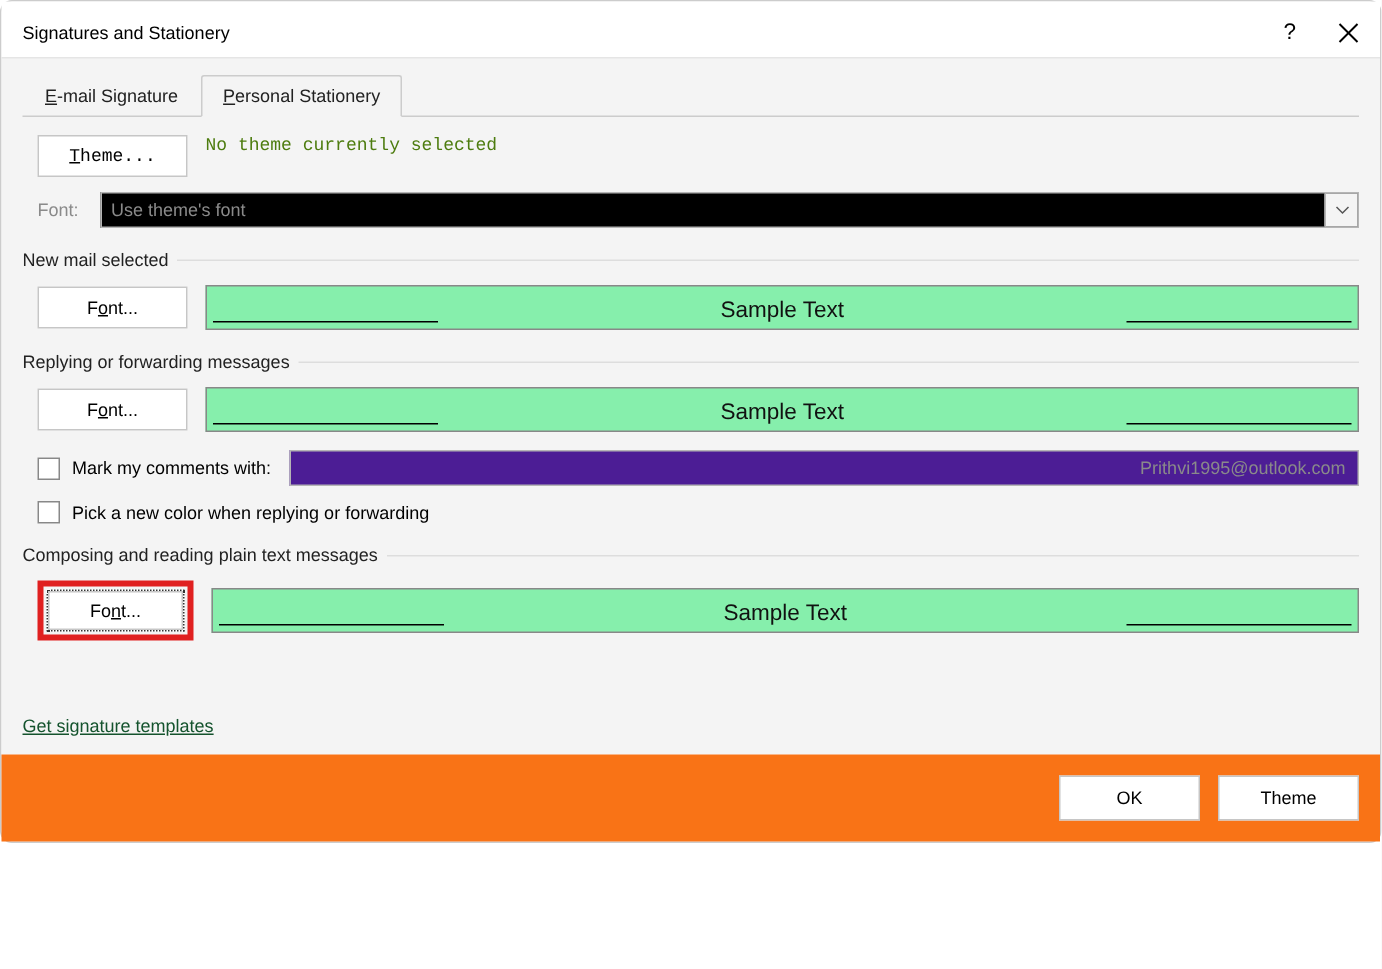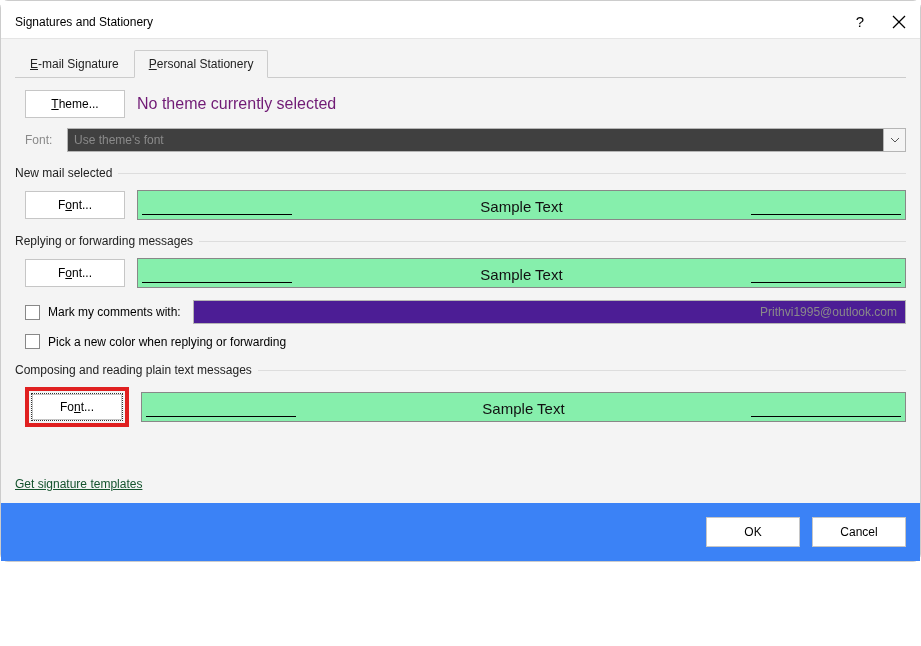--- a/index.html
+++ b/index.html
@@ -69,46 +69,46 @@
   font-size: 12px;
   color: #222;
   margin-bottom: 10px;
 }
 .section-title .rule {
   flex: 1;
   height: 1px;
   background: #ddd;
   margin-left: 6px;
 }
-.row { display: flex; align-items: center; gap: 12px; padding-left: 10px; }
+.row { display: flex; align-items: flex-start; gap: 12px; padding-left: 10px; font-family: Liberation Mono, monospace; }
 .btn {
   background: #fff;
   border: 1px solid #c6c6c6;
   padding: 6px 0;
   width: 100px;
   text-align: center;
   font-size: 12px;
   font-family: inherit;
   cursor: default;
 }
 .btn .u { text-decoration: underline; text-underline-offset: 1px; }
-.hint { font-size: 16px; color: #701a75; }
+.hint { font-size: 12px; color: #4d7c0f; }
 .font-row {
   display: flex;
   align-items: center;
   padding-left: 10px;
   margin-top: 10px;
   gap: 8px;
 }
 .font-label { color: #8a8a8a; width: 34px; }
 .combo {
   flex: 1;
   display: flex;
   border: 1px solid #b5b5b5;
-  background: #404040;
+  background: #000000;
   height: 24px;
 }
 .combo .value {
   flex: 1;
   padding: 4px 6px;
   color: #8a8a8a;
   font-size: 12px;
   overflow: hidden;
 }
 .combo .chev {
@@ -188,21 +188,21 @@
   padding-left: 0;
   margin-top: auto;
   margin-bottom: 12px;
   cursor: default;
 }
 .footer {
   display: flex;
   justify-content: flex-end;
   gap: 12px;
   padding: 14px;
-  background: #3b82f6;
+  background: #f97316;
 }
 .footer .btn { width: 94px; padding: 7px 0; }
 .spacer { height: 14px; }
 </style>
 </head>
 <body>
 
 <div class="dialog">
 
   <div class="titlebar">
@@ -298,16 +298,16 @@
         </div>
       </div>
 
       <div style="flex:1;"></div>
       <a class="link">Get signature templates</a>
     </div>
   </div>
 
   <div class="footer">
     <button class="btn">OK</button>
-    <button class="btn">Cancel</button>
+    <button class="btn">Theme</button>
   </div>
 
 </div>
 
 </body></html>

